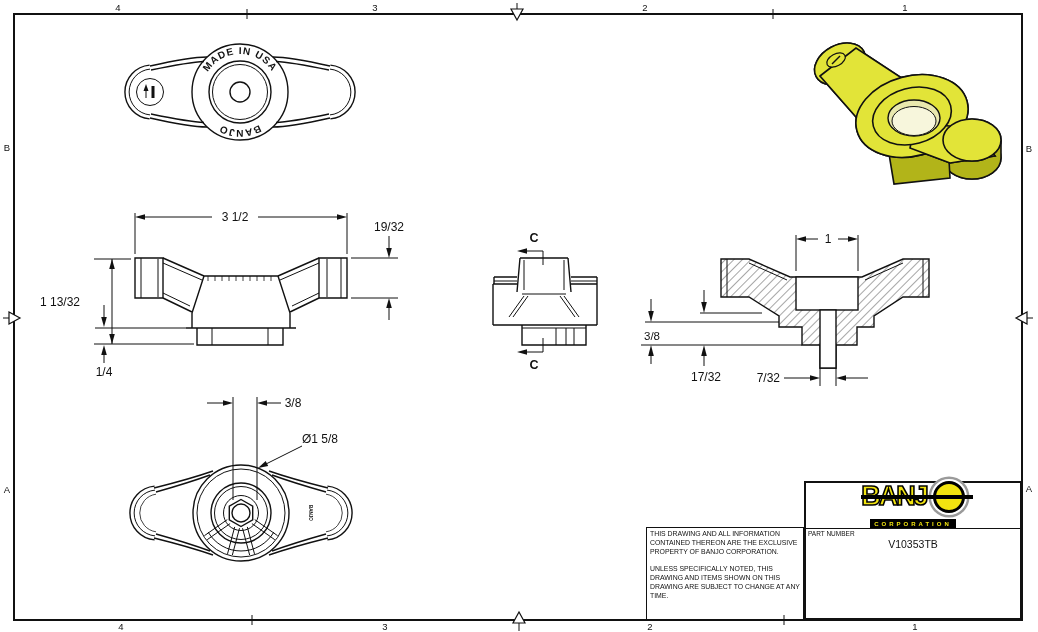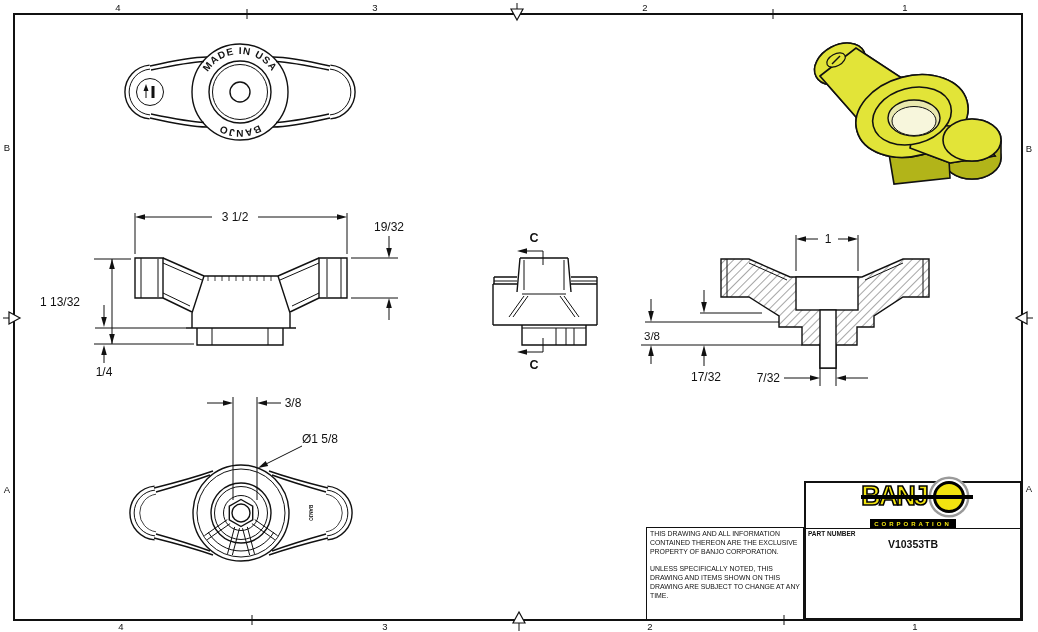--- a/index.html
+++ b/index.html
@@ -27,21 +27,21 @@
      border:1.6px solid #111;box-sizing:border-box;padding:2px 3px;font-size:6.9px;
      line-height:1.3;}
   .legal-box p{margin:0 0 8px 0;}
   .tblock{position:absolute;left:804px;top:481px;width:218px;height:139px;
      border:2px solid #111;box-sizing:border-box;display:flex;flex-direction:column;}
   .tb-logo{height:46px;display:flex;align-items:center;justify-content:center;border-bottom:1.4px solid #111;box-sizing:border-box;}
   .tb-co{height:47px;border-bottom:1.4px solid #111;box-sizing:border-box;text-align:center;padding-top:3px;}
   .tb-co .co-name{font-size:10.5px;letter-spacing:.4px;}
   .tb-co .co-line{font-size:6.9px;line-height:1.35;}
   .tb-desc{height:23px;border-bottom:1.4px solid #111;box-sizing:border-box;position:relative;}
-  .tb-part{flex:1;position:relative;font-weight:bold;}
+  .tb-part{flex:1;position:relative;}
   .tb-lbl{position:absolute;left:2px;top:1px;font-size:6.5px;}
   .tb-val{text-align:center;font-size:9.5px;margin-top:9px;}
   .tb-val2{text-align:center;font-size:10.5px;margin-top:9px;}
   
   .logo-wrap{position:relative;display:inline-block;text-align:center;}
   .logo-main{position:relative;display:flex;align-items:center;height:30px;}
   .logo-letters{font-size:27px;font-weight:bold;color:#f2e410;letter-spacing:-2px;
      -webkit-text-stroke:1.6px #000;line-height:1;transform:scaleY(1.05);}
   .logo-circle{display:inline-block;width:26px;height:26px;border-radius:50%;
      background:#f2e410;border:3px solid #000;box-shadow:0 0 0 2px #fff,0 0 0 4.5px #9a9a9a;margin-left:6px;}

